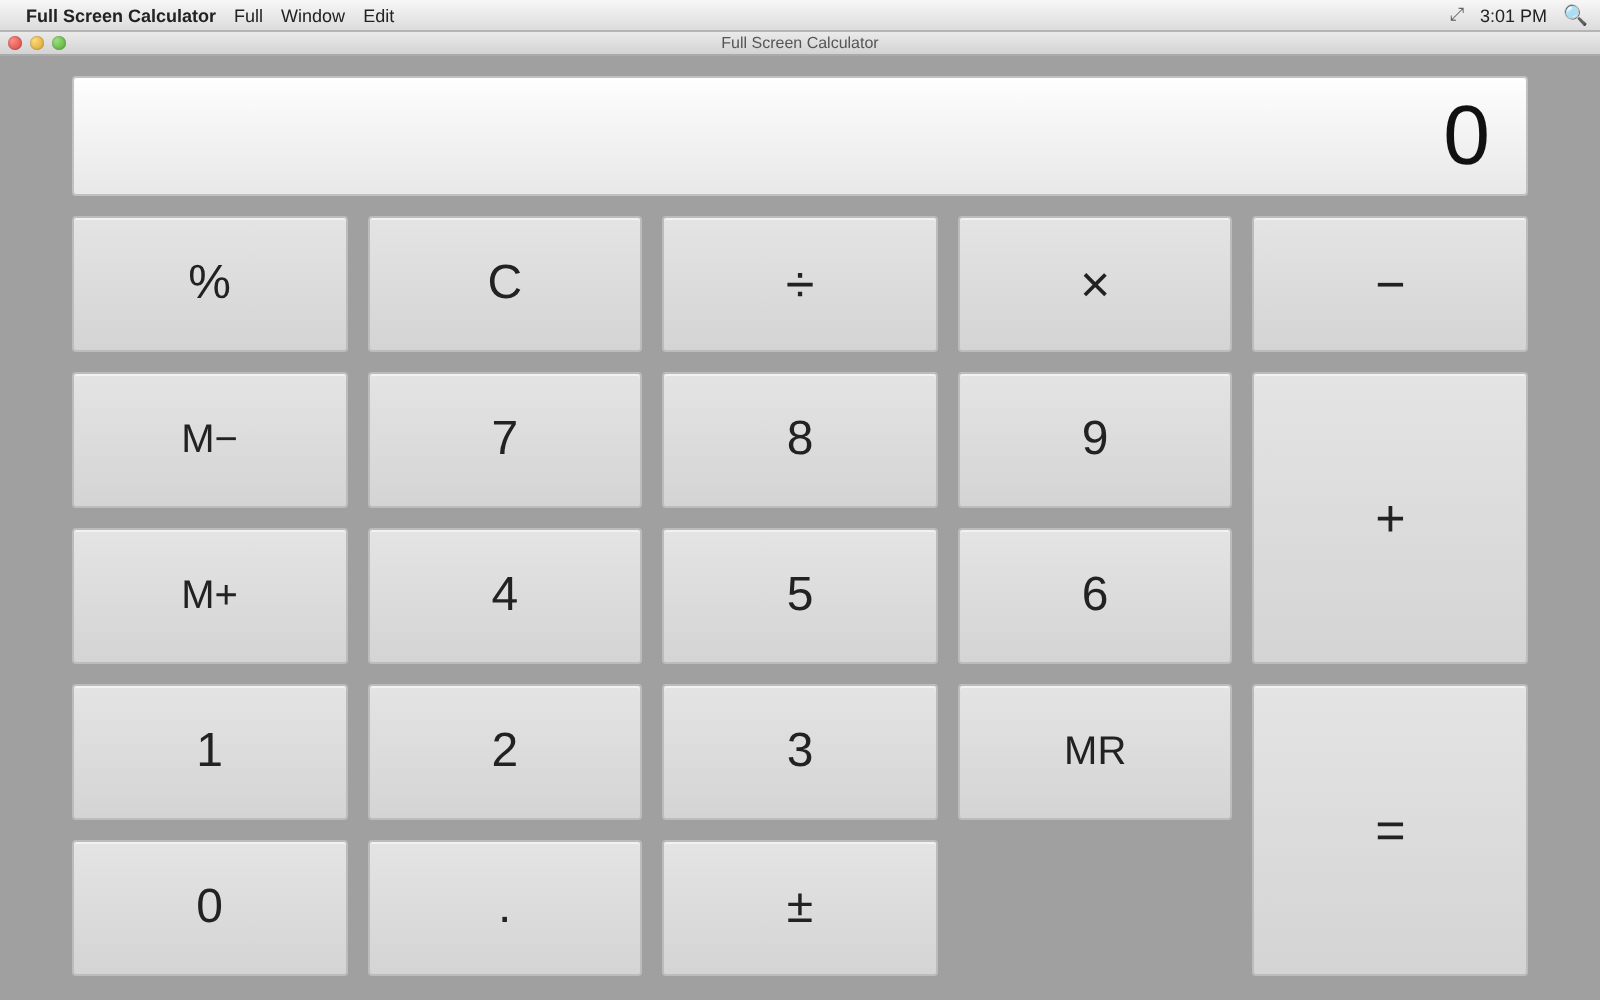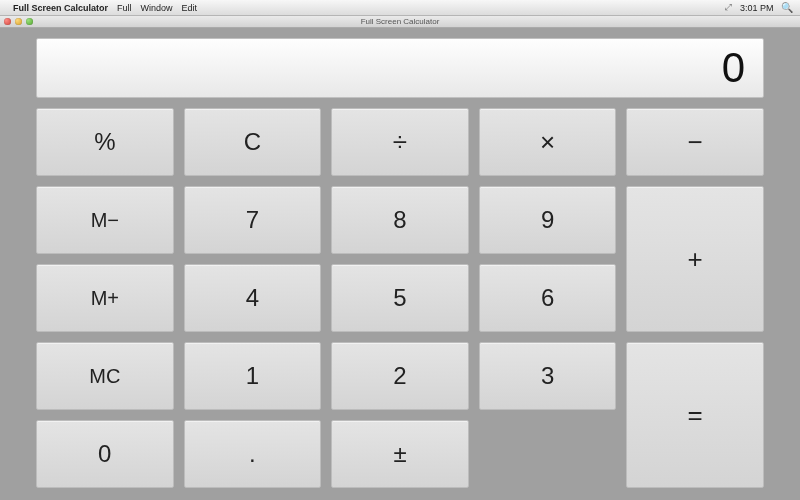--- a/index.html
+++ b/index.html
@@ -151,24 +151,24 @@
       <div class="key">7</div>
       <div class="key">8</div>
       <div class="key">9</div>
       <div class="key op plus">+</div>
 
       <div class="key small">M+</div>
       <div class="key">4</div>
       <div class="key">5</div>
       <div class="key">6</div>
 
-      <div class="key small">MC</div>
       <div class="key">1</div>
       <div class="key">2</div>
       <div class="key">3</div>
       <div class="key op equals">=</div>
 
+      <div class="key small">MR</div>
       <div class="key">0</div>
       <div class="key">.</div>
       <div class="key">±</div>
     </div>
   </div>
 </div>
 
 </body></html>

